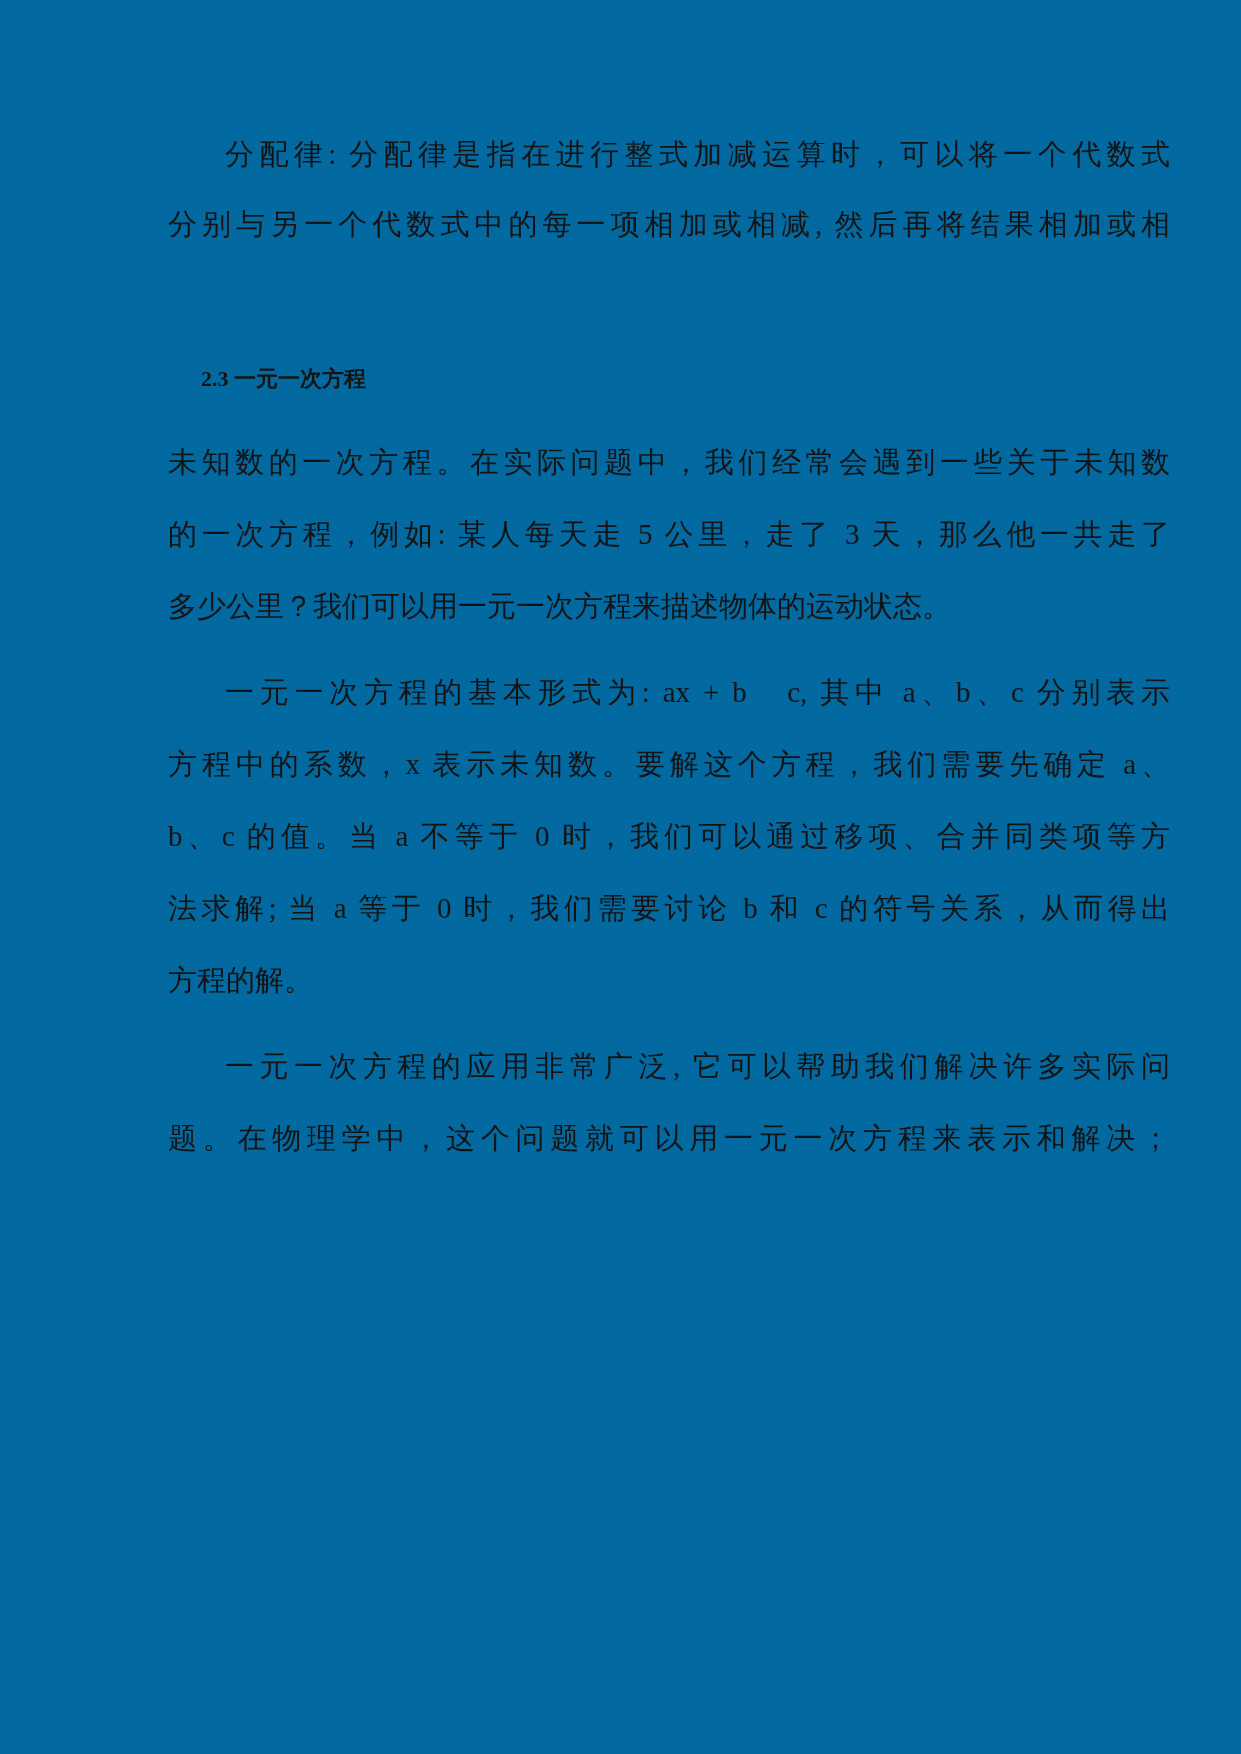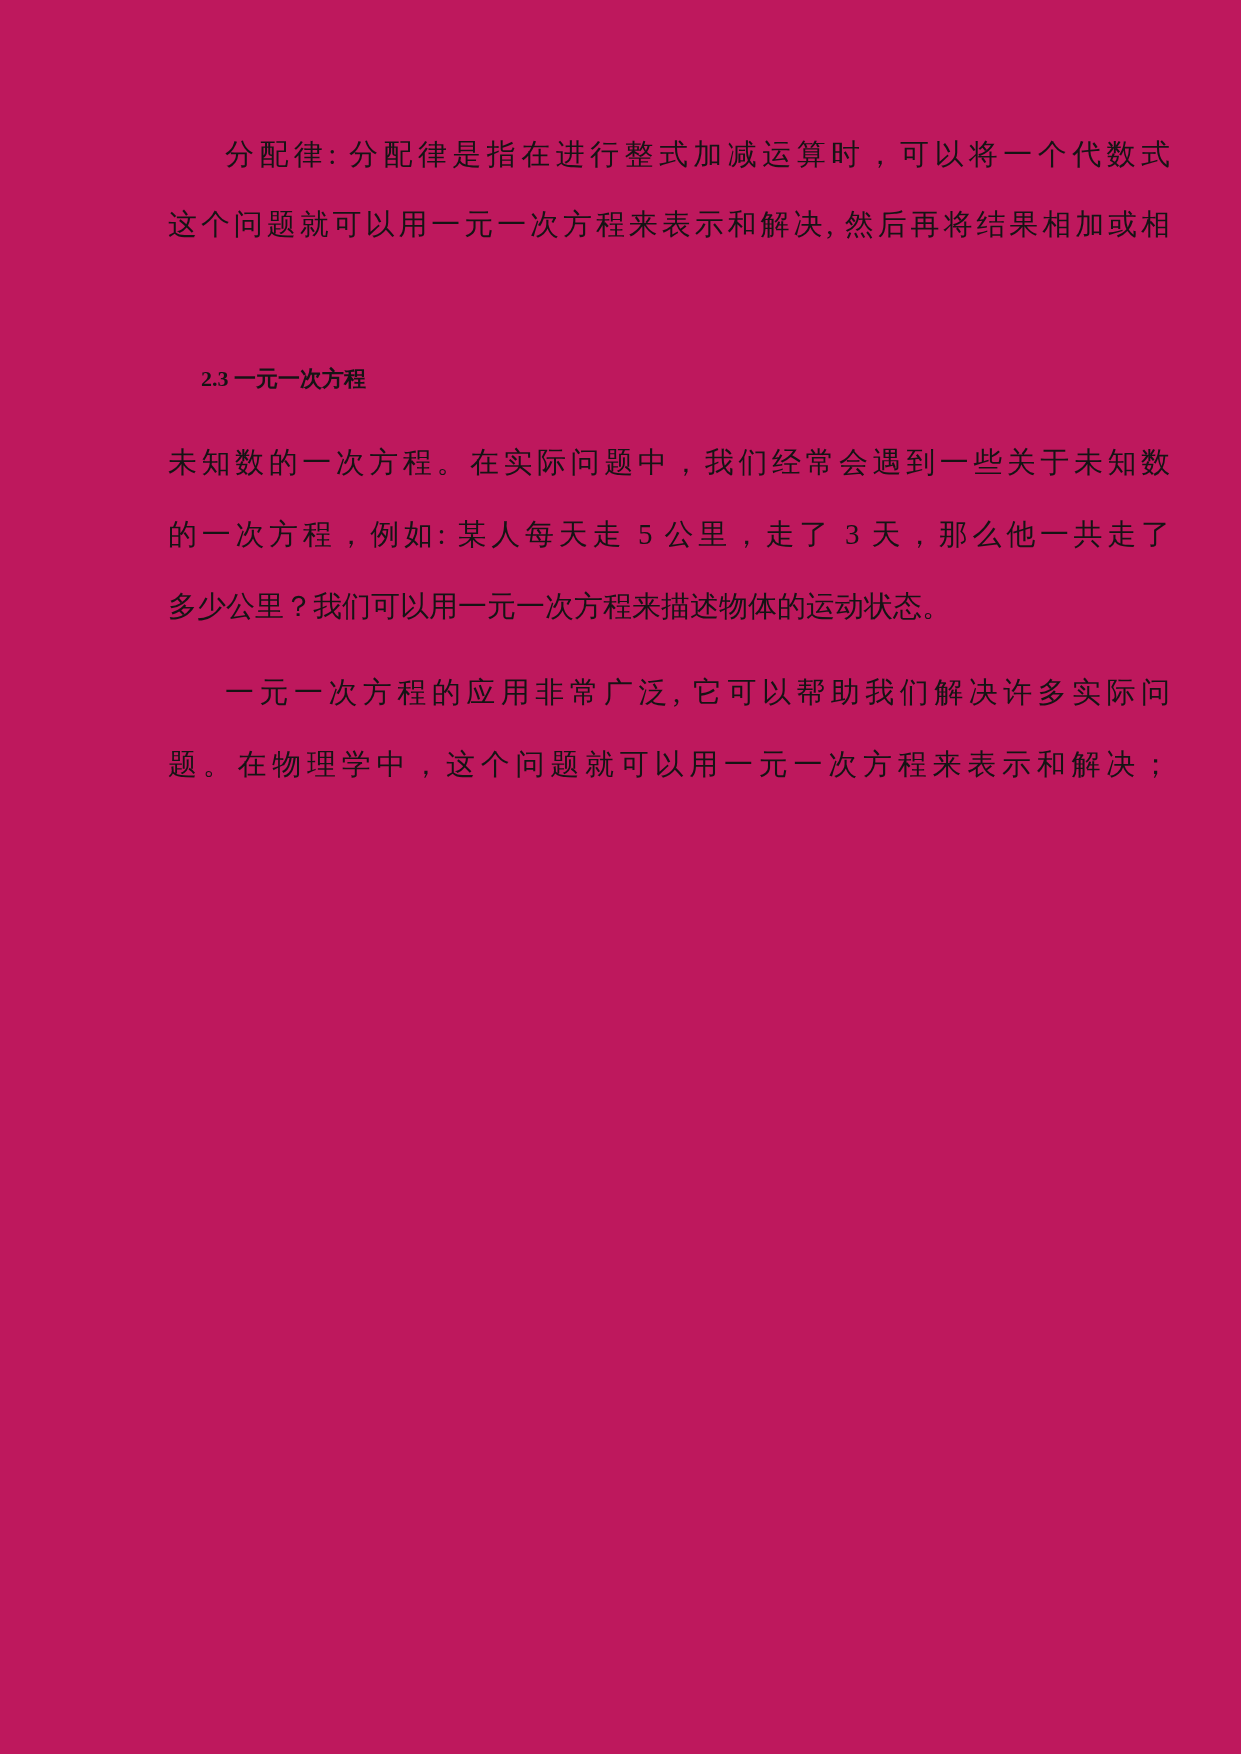--- a/index.html
+++ b/index.html
@@ -5,21 +5,21 @@
   html, body {
     margin: 0;
     padding: 0;
     background: #ffffff;
   }
   .page {
     position: relative;
     box-sizing: border-box;
     width: 1241px;
     height: 1754px;
-    background: #be185d;
+    background: #0369a1;
     color: #141414;
     font-family: "Liberation Serif", "DejaVu Serif", serif;
     padding: 119px 71px 0 168px;
     overflow: hidden;
   }
   .paragraph { margin: 0; }
   .line {
     height: 70px;
     line-height: 70px;
     font-size: 29px;
@@ -46,26 +46,33 @@
   .heading ~ .paragraph .line { height: 72px; line-height: 72px; }
   .heading ~ .paragraph + .paragraph { margin-top: 14px; }
 </style>
 </head>
 <body>
 
 <div class="page">
   <div id="document-content">
       <div class="paragraph">
         <div class="line indent justify">分配律: 分配律是指在进行整式加减运算时，可以将一个代数式</div>
-        <div class="line justify">这个问题就可以用一元一次方程来表示和解决, 然后再将结果相加或相</div>
+        <div class="line justify">分别与另一个代数式中的每一项相加或相减, 然后再将结果相加或相</div>
       </div>
       <div class="heading">2.3 一元一次方程</div>
       <div class="paragraph">
         <div class="line justify">未知数的一次方程。在实际问题中，我们经常会遇到一些关于未知数</div>
         <div class="line justify">的一次方程，例如: 某人每天走 5 公里，走了 3 天，那么他一共走了</div>
         <div class="line">多少公里？我们可以用一元一次方程来描述物体的运动状态。</div>
+      </div>
+      <div class="paragraph">
+        <div class="line indent justify">一元一次方程的基本形式为: ax + b　c, 其中 a、b、c 分别表示</div>
+        <div class="line justify">方程中的系数，x 表示未知数。要解这个方程，我们需要先确定 a、</div>
+        <div class="line justify">b、c 的值。当 a 不等于 0 时，我们可以通过移项、合并同类项等方</div>
+        <div class="line justify">法求解; 当 a 等于 0 时，我们需要讨论 b 和 c 的符号关系，从而得出</div>
+        <div class="line">方程的解。</div>
       </div>
       <div class="paragraph">
         <div class="line indent justify">一元一次方程的应用非常广泛, 它可以帮助我们解决许多实际问</div>
         <div class="line justify">题。在物理学中，这个问题就可以用一元一次方程来表示和解决；</div>
       </div>
     </div>
 </div>
 
 </body></html>

